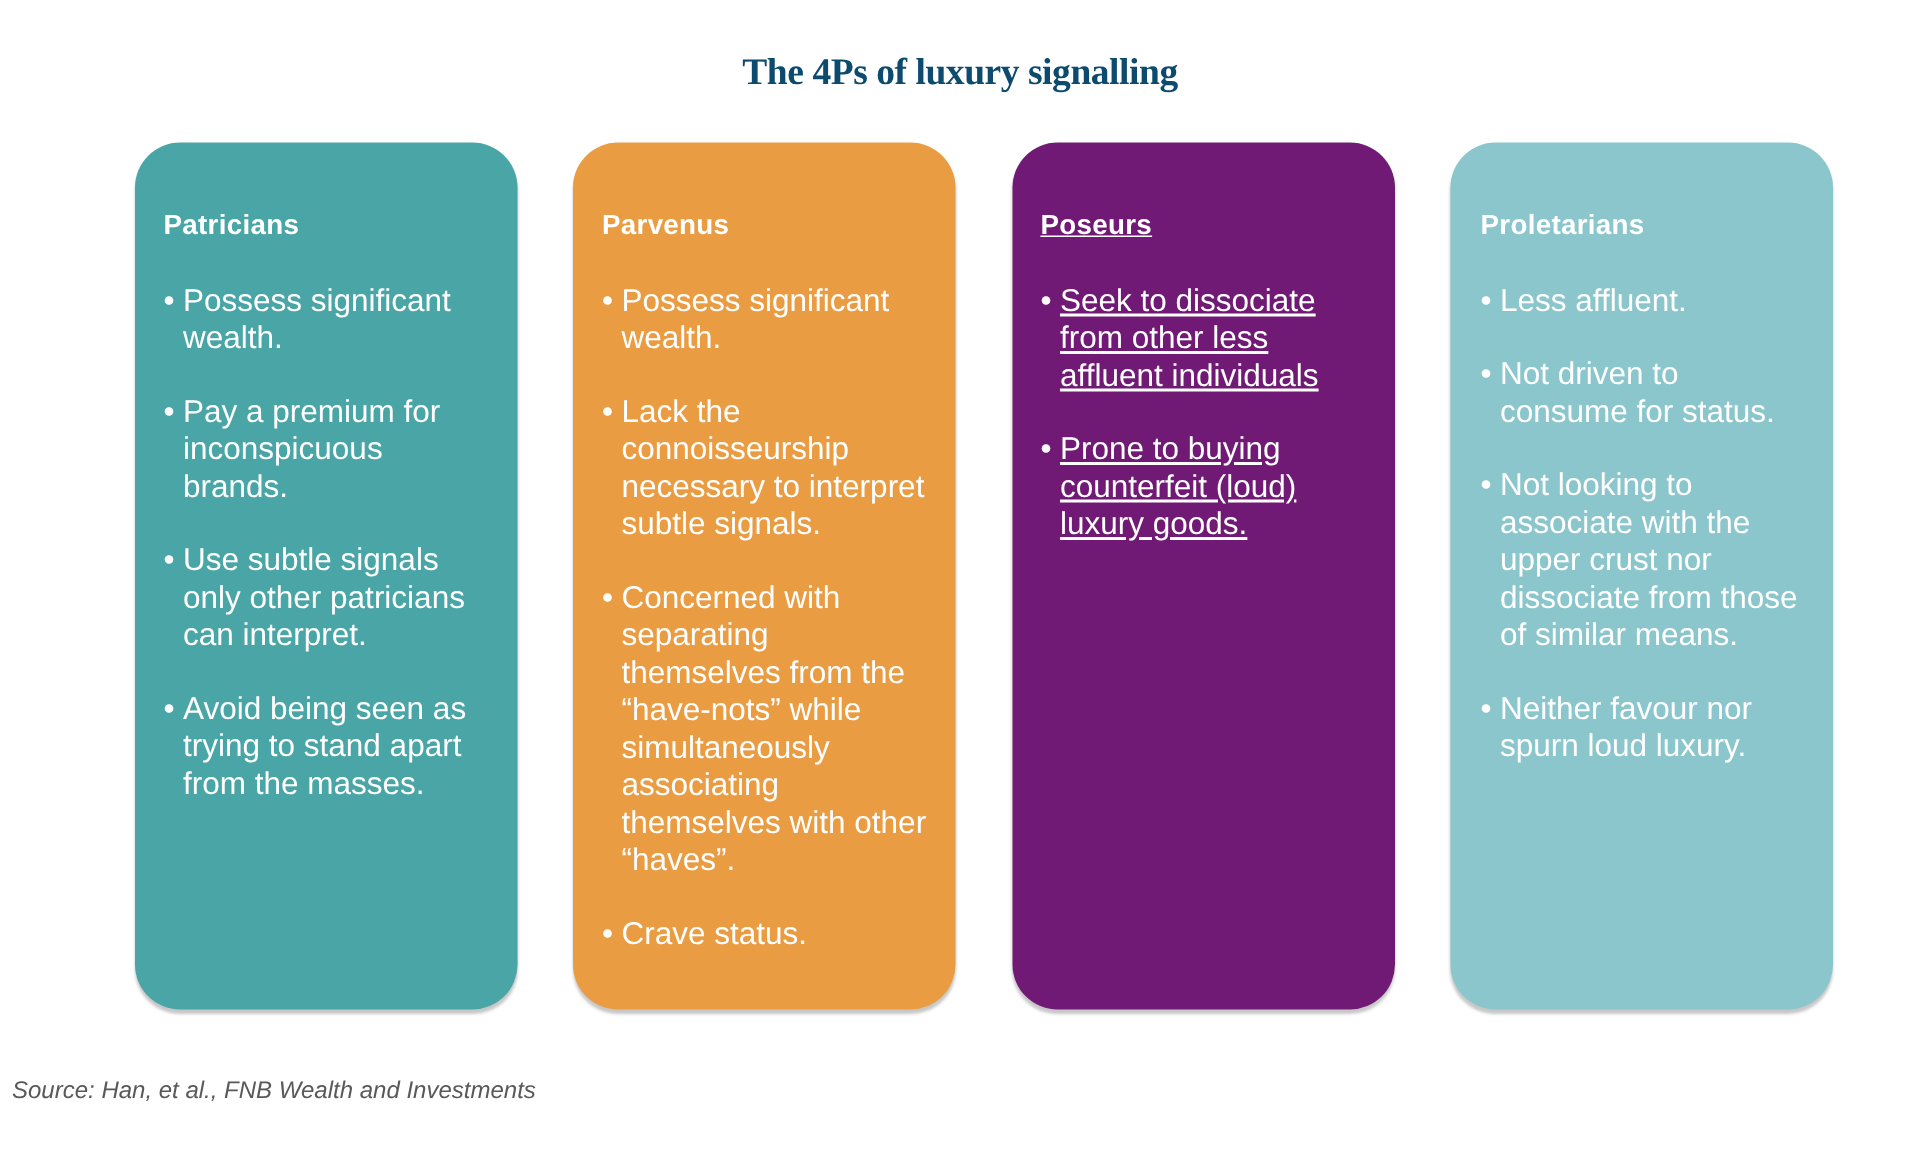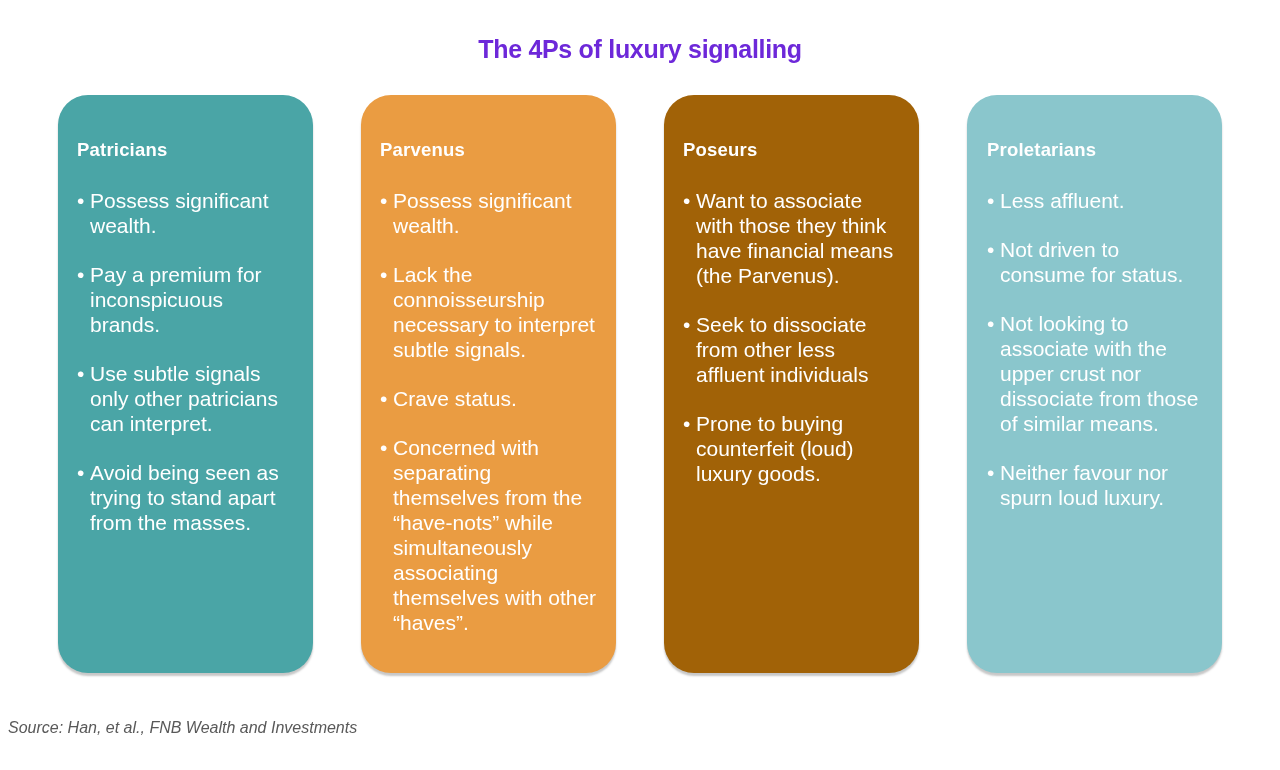--- a/index.html
+++ b/index.html
@@ -34,20 +34,21 @@
     justify-content: space-between;
   }
   .card {
     width: 255px;
     height: 578px;
     border-radius: 30px;
     box-sizing: border-box;
     padding: 44px 19px 0 19px;
     color: #ffffff;
     box-shadow: 0 3px 2px rgba(130,130,130,0.45);
+    margin-left: 32px;
   }
   .card h2 {
     margin: 0 0 27px 0;
     font-size: 18.5px;
     font-weight: bold;
     letter-spacing: 0.2px;
   }
   .card ul {
     list-style: none;
     margin: 0;
@@ -69,48 +70,47 @@
     position: absolute;
     left: 8px;
     top: 719px;
     font-size: 16px;
     font-style: italic;
   }
 </style>
 </head>
 <body>
 
-<h1 class="title" style="color: #6d28d9;">The 4Ps of luxury signalling</h1>
+<h1 class="title" style="color: #0c4a6e; font-family: Liberation Serif, serif;">The 4Ps of luxury signalling</h1>
 
 <main class="cards-row">
 
   <section class="card" style="background-color: rgb(74, 165, 166);">
     <h2>Patricians</h2>
     <ul>
       <li>Possess significant wealth.</li>
       <li>Pay a premium for inconspicuous brands.</li>
       <li>Use subtle signals only other patricians can interpret.</li>
       <li>Avoid being seen as trying to stand apart from the masses.</li>
     </ul>
   </section>
 
   <section class="card" style="background-color: rgb(234, 156, 66);">
     <h2>Parvenus</h2>
     <ul>
       <li>Possess significant wealth.</li>
       <li>Lack the connoisseurship necessary to interpret subtle signals.</li>
+      <li>Concerned with separating themselves from the “have-nots” while simultaneously associating themselves with other “haves”.</li>
       <li>Crave status.</li>
-      <li>Concerned with separating themselves from the “have-nots” while simultaneously associating themselves with other “haves”.</li>
     </ul>
   </section>
 
-  <section class="card" style="background-color: #a16207;">
+  <section class="card" style="background-color: #701a75; text-decoration: underline;">
     <h2>Poseurs</h2>
     <ul>
-      <li>Want to associate with those they think have financial means (the Parvenus).</li>
       <li>Seek to dissociate from other less affluent individuals</li>
       <li>Prone to buying counterfeit (loud) luxury goods.</li>
     </ul>
   </section>
 
   <section class="card" style="background-color: rgb(138, 198, 204); padding-left: 20px;">
     <h2>Proletarians</h2>
     <ul>
       <li>Less affluent.</li>
       <li>Not driven to consume for status.</li>

